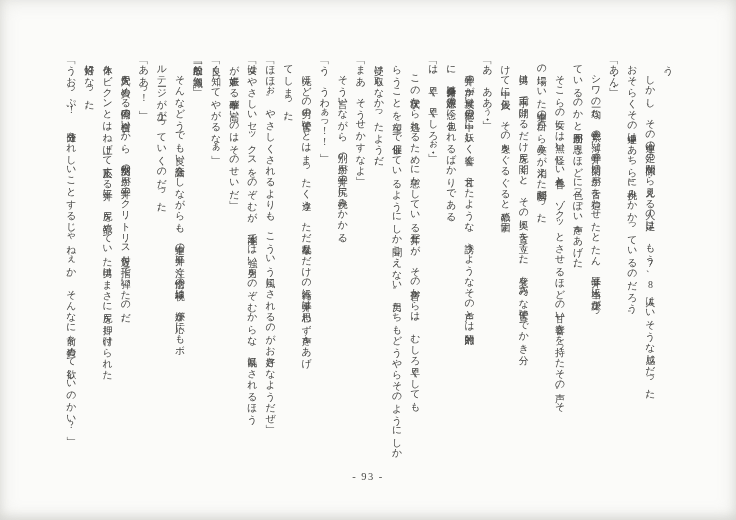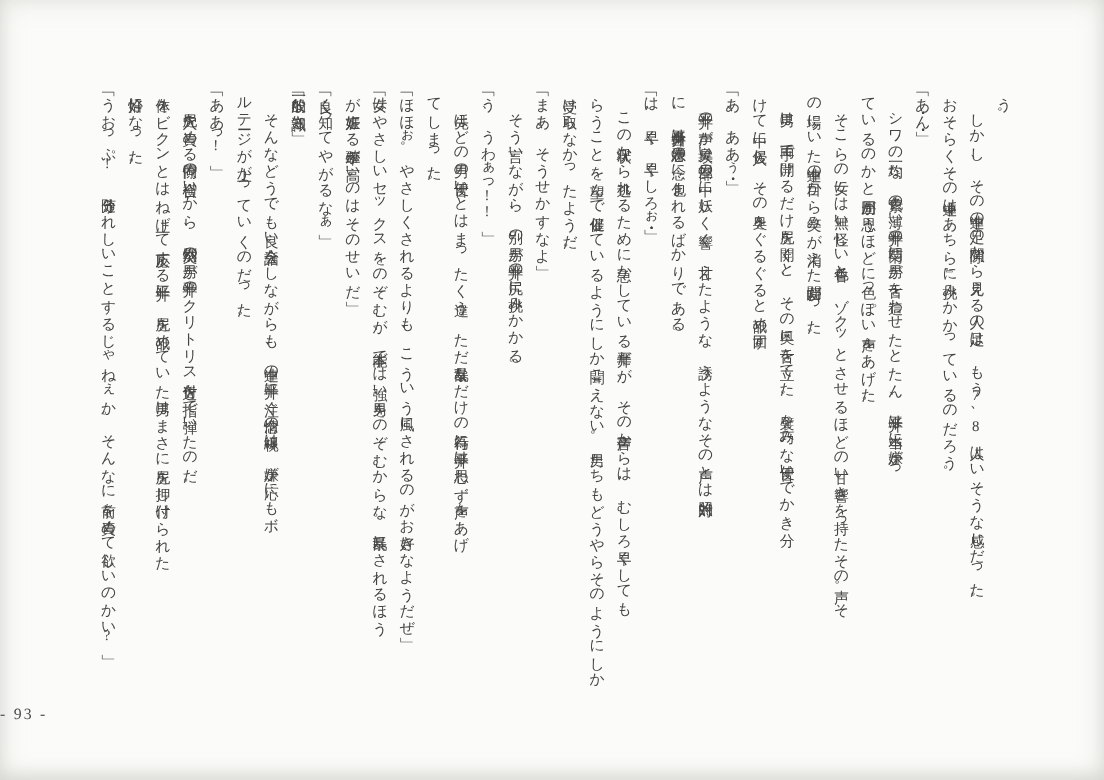--- a/index.html
+++ b/index.html
@@ -39,20 +39,21 @@
     margin: 0;
   }
   .col.indent {
     text-indent: 1em;
   }
   .page-footer {
     position: absolute;
     left: 0;
     bottom: 38px;
     width: 736px;
+    text-align: center;
     font-size: 10.5px;
     letter-spacing: 1.5px;
     color: #4a4a48;
   }
 </style>
 </head>
 <body>
 
 <div class="scan-page">
   <div class="text-block" id="columns">

